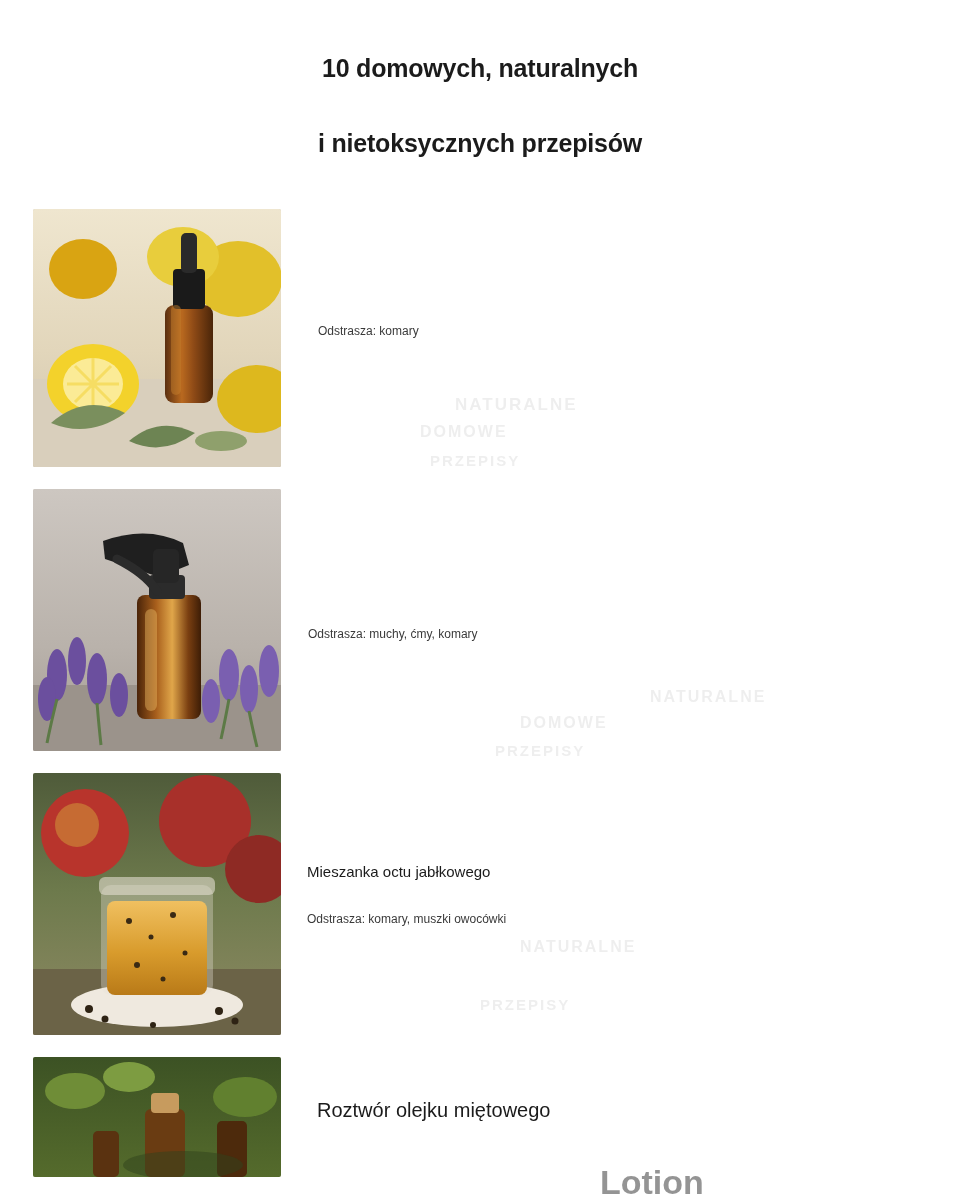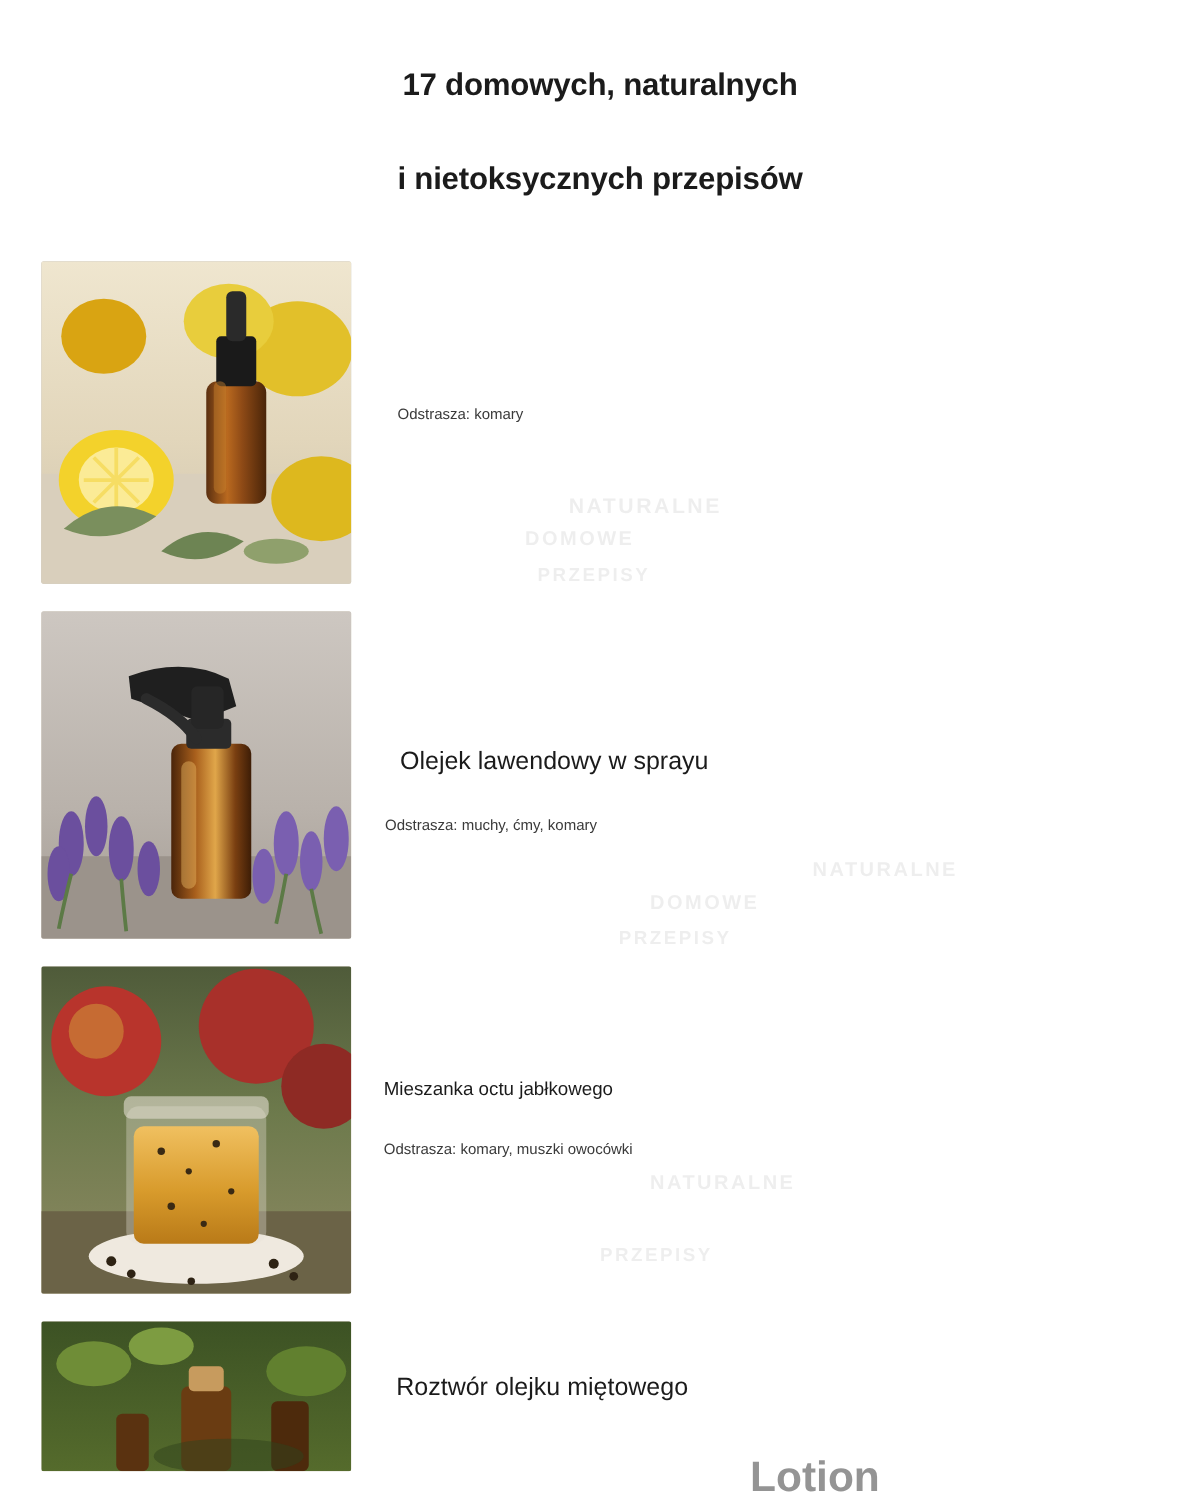--- a/index.html
+++ b/index.html
@@ -134,21 +134,21 @@
     background: radial-gradient(ellipse at 40% 60%, rgba(255,255,255,0.95) 0%, rgba(255,255,255,0.0) 70%);
     pointer-events: none;
   }
 </style>
 </head>
 <body>
 
 <div class="page">
 
   <div class="title-block">
-    <div class="title-line l1">17 domowych, naturalnych</div>
+    <div class="title-line l1">10 domowych, naturalnych</div>
     <div class="title-line l2">i nietoksycznych przepisów</div>
   </div>
 
   <div class="rows">
 
     <div class="row row-1">
       <div class="thumb">
         <svg viewBox="0 0 248 258" preserveAspectRatio="xMidYMid slice" aria-hidden="true">
           <defs>
             <linearGradient id="bg1" x1="0" y1="0" x2="0" y2="1">
@@ -226,21 +226,20 @@
           </g>
           <rect x="104" y="106" width="64" height="124" rx="8" fill="url(#amber2)"></rect>
           <rect x="116" y="86" width="36" height="24" rx="4" fill="#2b2b2b"></rect>
           <path d="M70 52 q44 -16 80 2 l6 22 l-30 12 l-54 -18 z" fill="#1f1f1f"></path>
           <rect x="120" y="60" width="26" height="34" rx="5" fill="#262626"></rect>
           <path d="M84 70 q28 14 40 32" stroke="#2b2b2b" stroke-width="9" fill="none" stroke-linecap="round"></path>
           <rect x="112" y="120" width="12" height="102" rx="6" fill="#e8b864" opacity="0.45"></rect>
         </svg>
       </div>
       <div class="row-text">
-        <div class="recipe-name">Olejek lawendowy w sprayu</div>
         <div class="recipe-sub">Odstrasza: muchy, ćmy, komary</div>
       </div>
     </div>
 
     <div class="row row-3">
       <div class="thumb">
         <svg viewBox="0 0 248 262" preserveAspectRatio="xMidYMid slice" aria-hidden="true">
           <defs>
             <linearGradient id="bg3" x1="0" y1="0" x2="0" y2="1">
               <stop offset="0%" stop-color="#4f5b3a"></stop>

